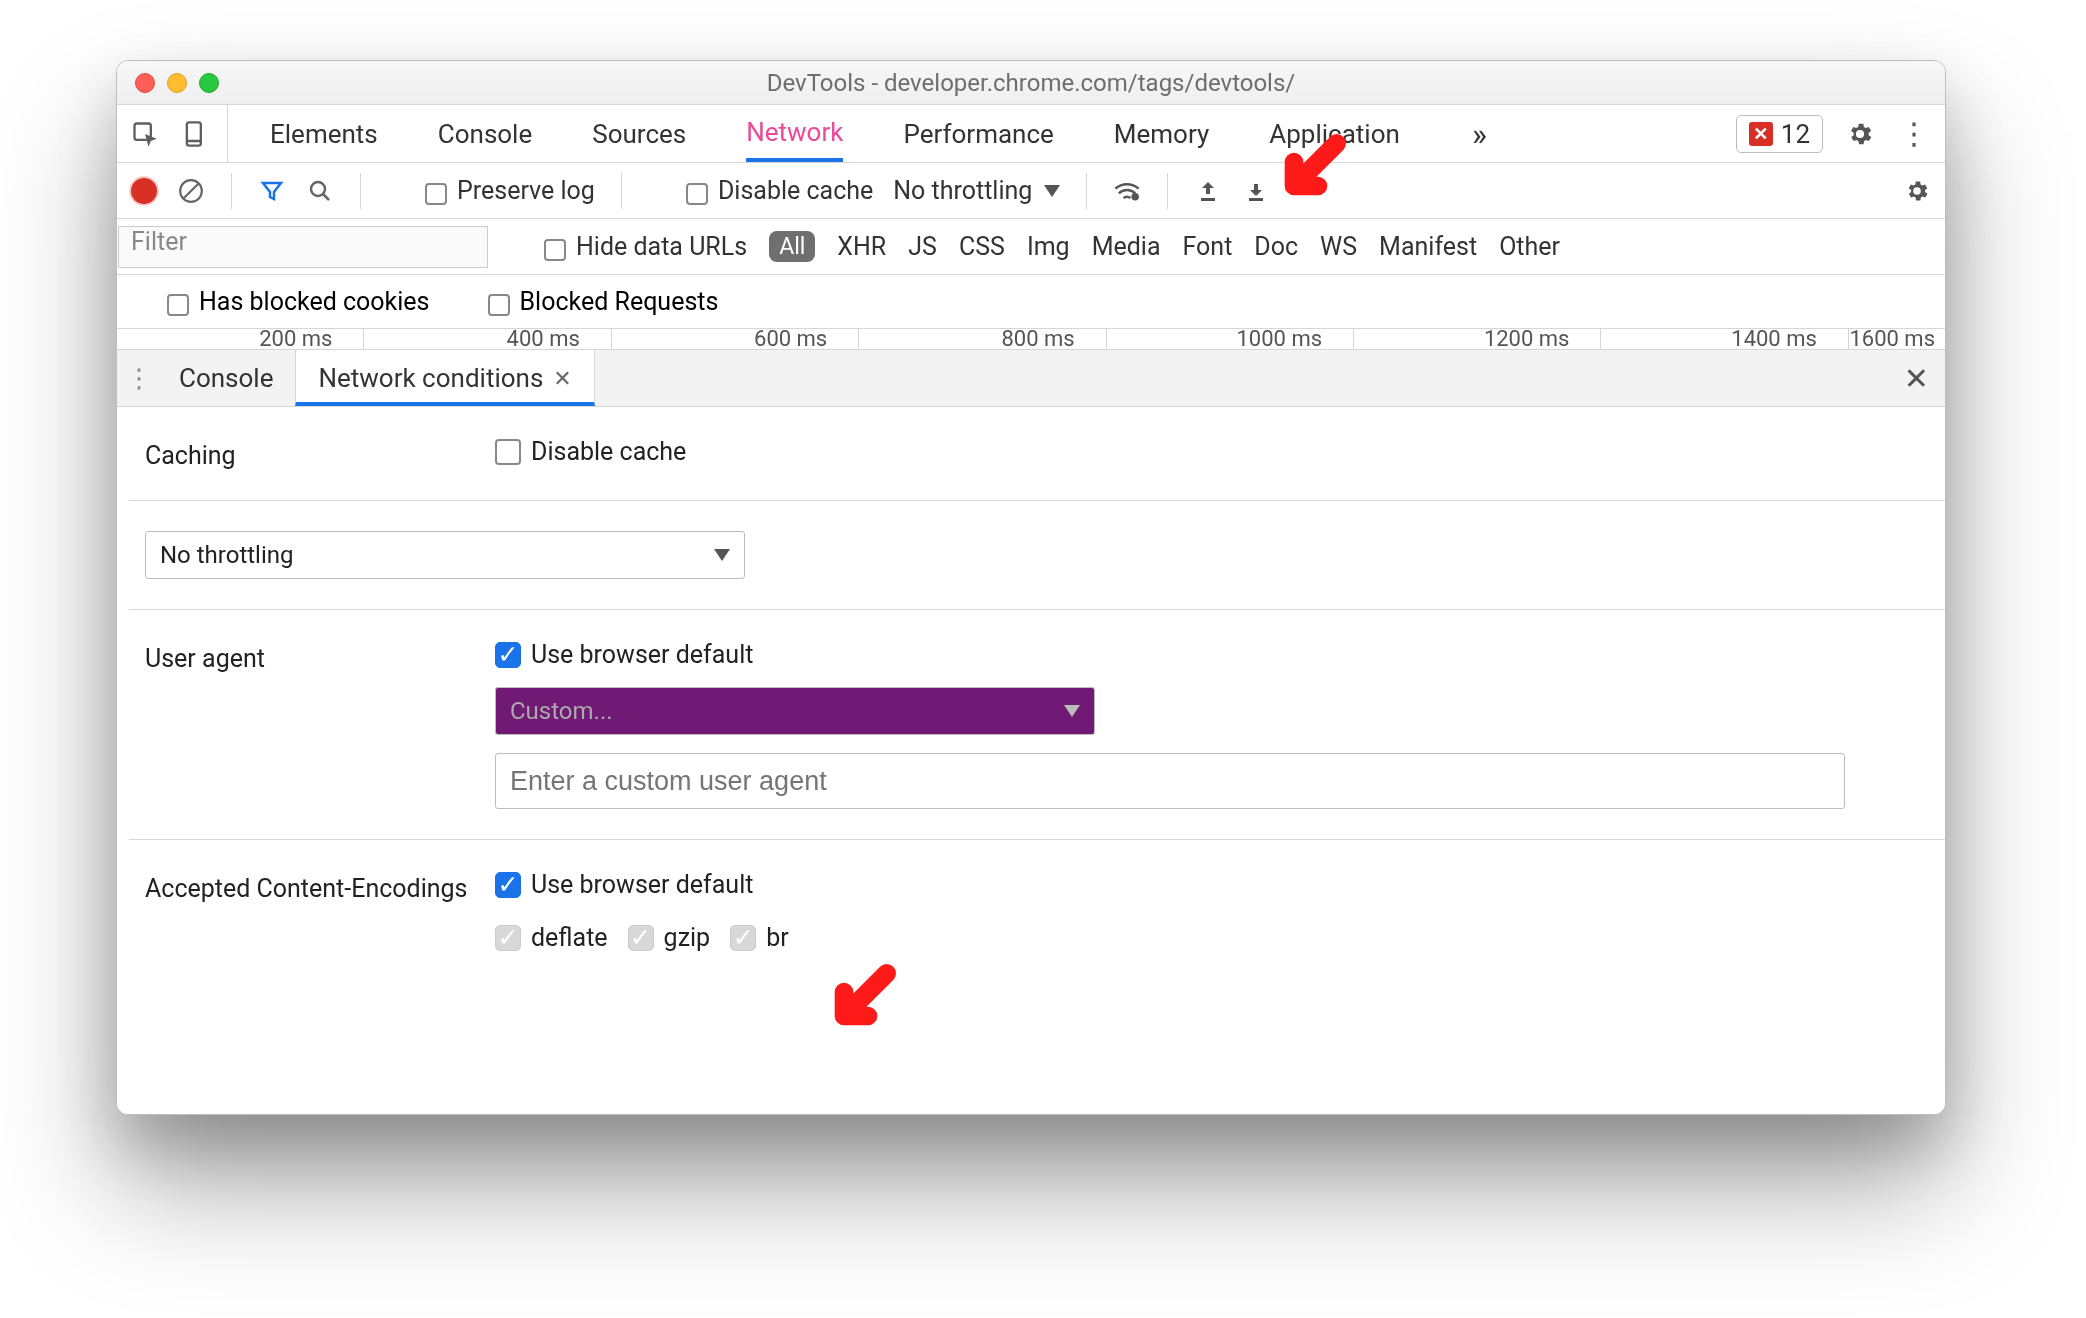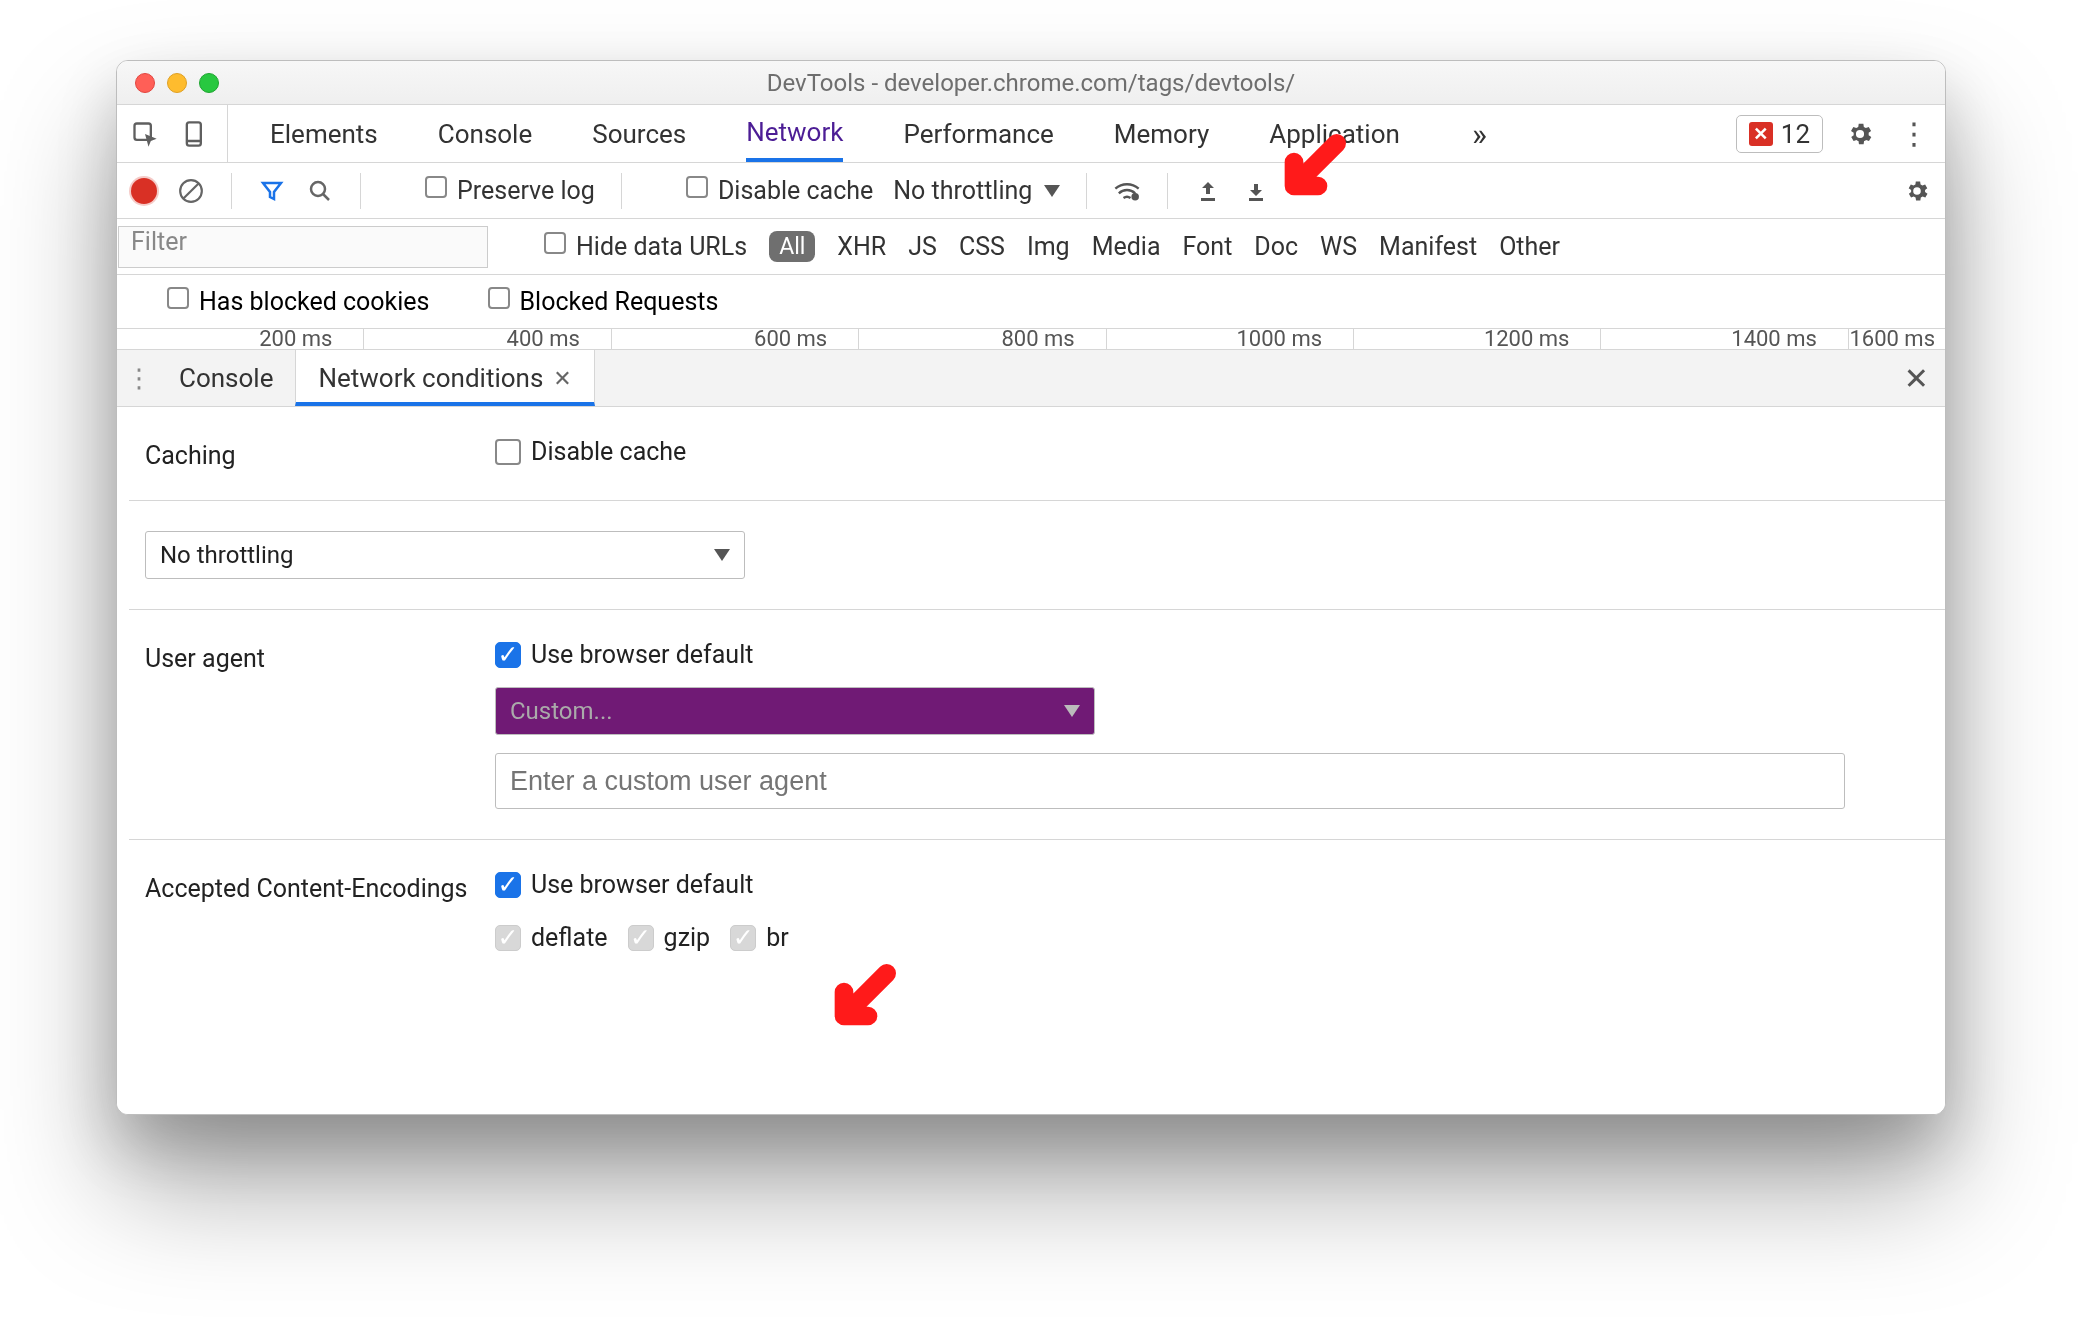--- a/index.html
+++ b/index.html
@@ -19,32 +19,32 @@
   .dot-close{ background:#ff5f57; border:1px solid #e24640;}
   .dot-min{ background:#febc2e; border:1px solid #dfa023;}
   .dot-max{ background:#28c840; border:1px solid #1fa531;}
   .title { position:absolute; left:0; right:0; text-align:center; font-size:24px; color:#6e6e6e; }
   
   .tabbar { height:58px; border-bottom:1px solid #d6d6d6; display:flex; align-items:center; font-size:26px; color:#333; padding:0 14px; gap:0; }
   .tabbar .left-icons{ display:flex; align-items:center; gap:22px; padding-right:18px; border-right:1px solid #d6d6d6; height:100%;}
   .ic { width:28px; height:28px; display:inline-flex; align-items:center; justify-content:center; color:#5f5f5f;}
   .tabs { display:flex; align-items:center; height:100%; gap:60px; padding-left:42px; flex:1;}
   .tab { height:100%; display:flex; align-items:center; color:#333; }
-  .tab.active { color:#4c1d95; border-bottom:4px solid #1a73e8; padding-top:0;}
+  .tab.active { color:#ec4899; border-bottom:4px solid #1a73e8; padding-top:0;}
   .tabbar .more-chev{ font-size:32px; color:#333; padding:0 12px;}
   .err-pill { display:flex; align-items:center; gap:8px; border:1px solid #bdbdbd; border-radius:5px; padding:3px 12px; margin-left:10px; font-size:26px;}
   .err-sq { width:24px; height:24px; background:#d93025; color:#fff; font-size:18px; font-weight:700; display:flex; align-items:center; justify-content:center; border-radius:3px;}
   .tabbar .gear, .tabbar .kebab { width:34px; height:34px; color:#555; display:flex; align-items:center; justify-content:center; font-size:30px; margin-left:20px;}
   
   .nettool { height:56px; border-bottom:1px solid #d6d6d6; display:flex; align-items:center; padding:0 14px; gap:20px; font-size:25px; color:#333;}
   .rec-dot{ width:26px; height:26px; border-radius:50%; background:#d93025; box-shadow:0 0 0 2px rgba(217,48,37,.25);}
   .sep{ width:1px; height:36px; background:#d6d6d6; margin:0 6px;}
   .funnel{ color:#1a73e8;}
   .cbox-sm { width:22px; height:22px; border:2px solid #888; border-radius:4px; display:inline-block; }
-  .lbl-inline{ display:flex; align-items:flex-start; gap:10px;padding-left:38px;}
+  .lbl-inline{ display:flex; align-items:flex-end; gap:10px;padding-left:38px;}
   .throttle-sel { display:flex; align-items:center; gap:12px;}
   .tri-down { width:0;height:0; border-left:8px solid transparent;border-right:8px solid transparent;border-top:12px solid #555; display:inline-block;}
   .nettool .spacer{ flex:1;}
   
   .filterrow { height:56px; border-bottom:1px solid #d6d6d6; display:flex; align-items:center; font-size:25px; color:#333;}
   .filter-input { width:370px; height:42px; border:1px solid #ccc; background:#fafafa; margin-left:1px; font-size:25px; color:#888; padding:0 12px;}
   .filterrow .items{ display:flex; align-items:center; gap:22px; padding-left:18px;}
   .pill-all{ background:#6f6f6f; color:#fff; border-radius:8px; padding:2px 10px; font-size:23px;}
   .filter2 { height:54px; border-bottom:1px solid #d6d6d6; display:flex; align-items:center; gap:20px; padding:0 12px; font-size:25px;}
   

